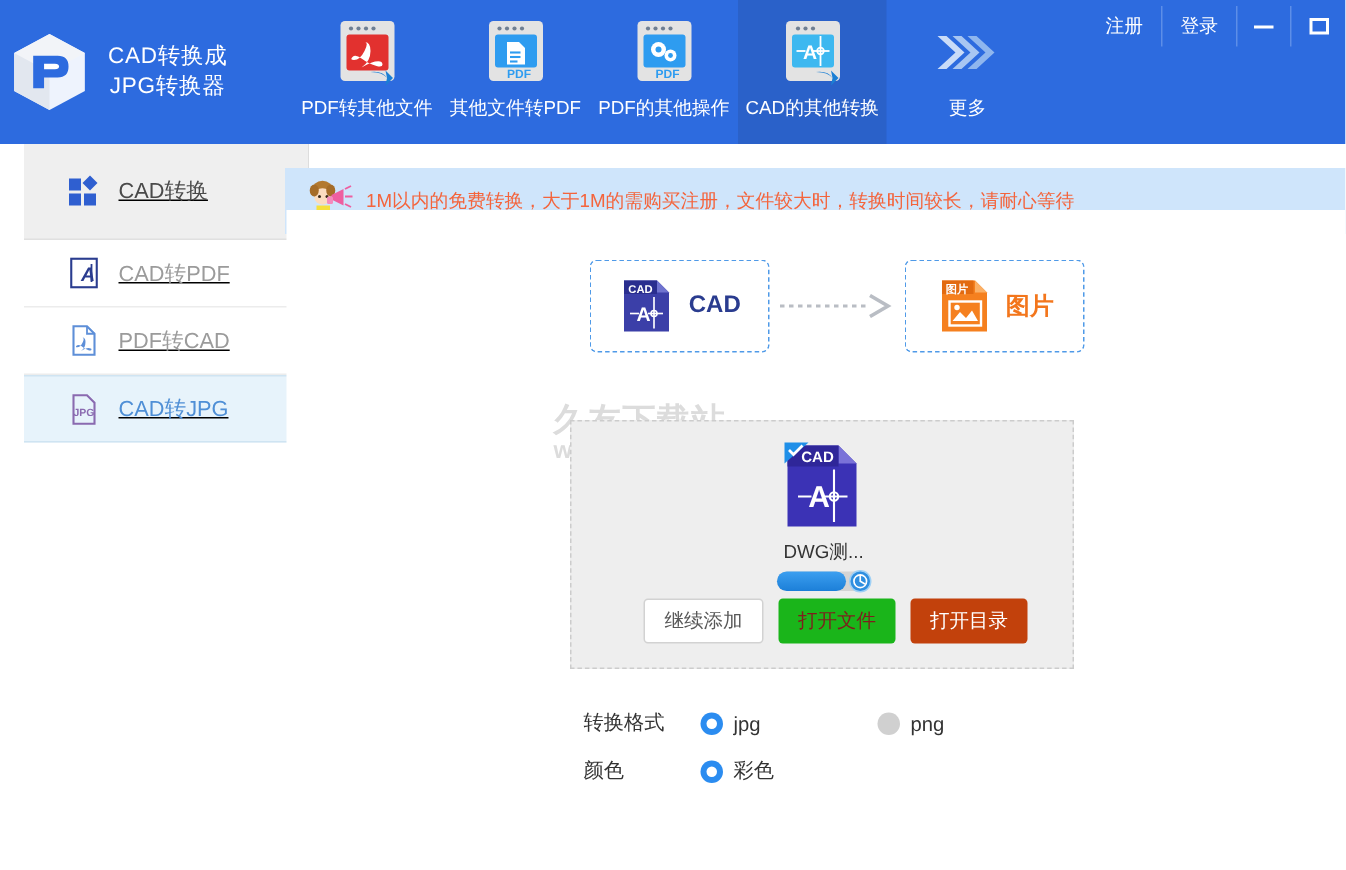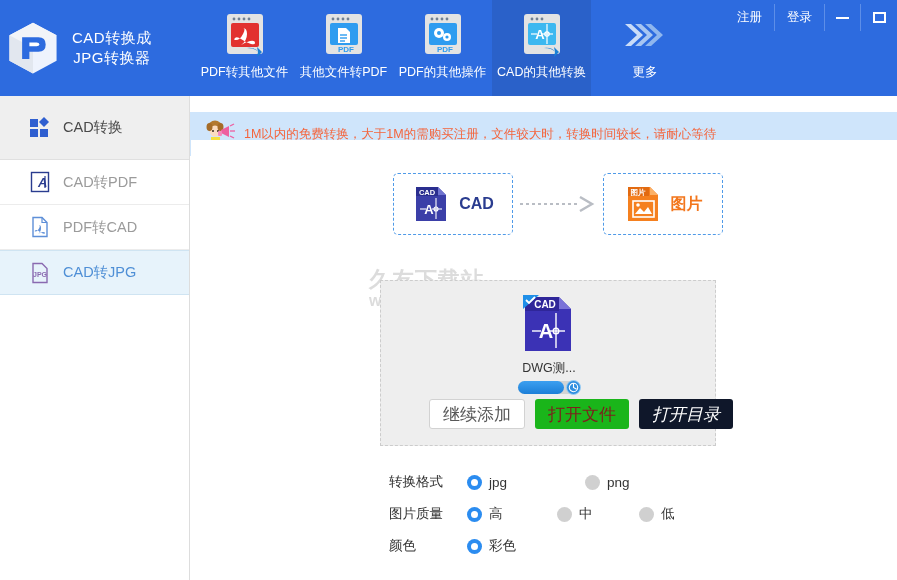--- a/index.html
+++ b/index.html
@@ -57,24 +57,25 @@
   .wb-btn {
     width: 36px; display: flex; align-items: center; justify-content: center;
     cursor: pointer; border-right: 1px solid #5d8ee8;
   }
   .wb-btn:last-child { border-right: none; }
   .gl-min { display:block; width: 13px; height: 2px; background: #fff; }
   .gl-max { display:block; width: 13px; height: 11px; border: 2px solid #fff; }
 
   
   .sidebar {
-    position: absolute; left: 0; top: 96px;
+    position: absolute; left: 16px; top: 96px;
     width: 190px; height: 484px;
     background: #ffffff;
     border-right: 1px solid #dddddd;
+    text-decoration: underline;
   }
   .side-head {
     height: 64px; background: #efefef;
     display: flex; align-items: center; gap: 11px;
     padding-left: 28px;
     border-bottom: 1px solid #e0e0e0;
   }
   .side-head .shlabel { font-size: 14.5px; color: #4a4a4a; }
   .side-item {
     height: 45px; display: flex; align-items: center; gap: 11px;
@@ -149,25 +150,25 @@
     display: flex; align-items: center; justify-content: center;
   }
 
   .btnrow {
     position: absolute; left: 48px; top: 118px;
     display: flex; gap: 10px;
   }
   .btn {
     height: 30px; padding: 0 13px; border-radius: 3px;
     display: flex; align-items: center; justify-content: center;
-    font-size: 17px; cursor: pointer; border: none; white-space: nowrap;
+    font-size: 13px; cursor: pointer; border: none; white-space: nowrap;
   }
   .btn.ghost { background: #ffffff; border: 1px solid #d2d2d2; color: #585858; }
   .btn.green { background: #1ab51a; color: #7f1d1d; }
-  .btn.blue  { background: #0f172a; color: #ffffff; font-style: italic; }
+  .btn.blue  { background: #c2410c; color: #ffffff; }
 
   
   .options { position: absolute; left: 198px; top: 326px; }
   .optrow { display: flex; align-items: center; height: 32px; }
   .optlabel { width: 78px; font-size: 13.5px; color: #333333; }
   .opt {
     display: flex; align-items: center; gap: 7px;
     cursor: pointer; font-size: 13.5px; color: #333333;
   }
   .radio {
@@ -465,35 +466,20 @@
         <div class="opt" style="width:118px">
           <span class="radio on"></span>
           <span>jpg</span>
         </div>
         <div class="opt" style="width:118px">
           <span class="radio"></span>
           <span>png</span>
         </div>
       </div>
 
-      <div class="optrow">
-        <div class="optlabel">图片质量</div>
-        <div class="opt" style="width:90px">
-          <span class="radio on"></span>
-          <span>高</span>
-        </div>
-        <div class="opt" style="width:82px">
-          <span class="radio"></span>
-          <span>中</span>
-        </div>
-        <div class="opt">
-          <span class="radio"></span>
-          <span>低</span>
-        </div>
-      </div>
 
       <div class="optrow">
         <div class="optlabel">颜色</div>
         <div class="opt" style="width:118px">
           <span class="radio on"></span>
           <span>彩色</span>
         </div>
       </div>
     </div>
 

